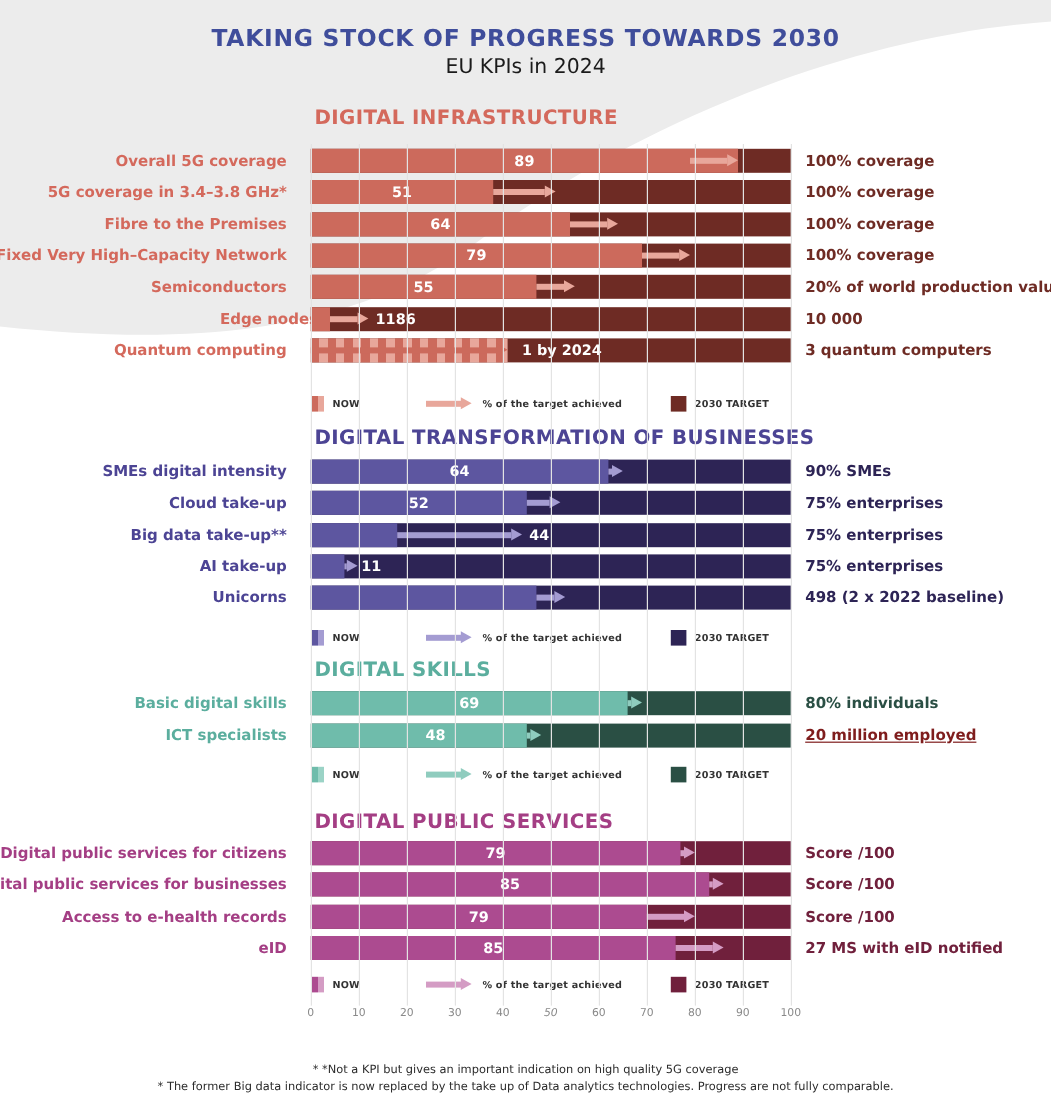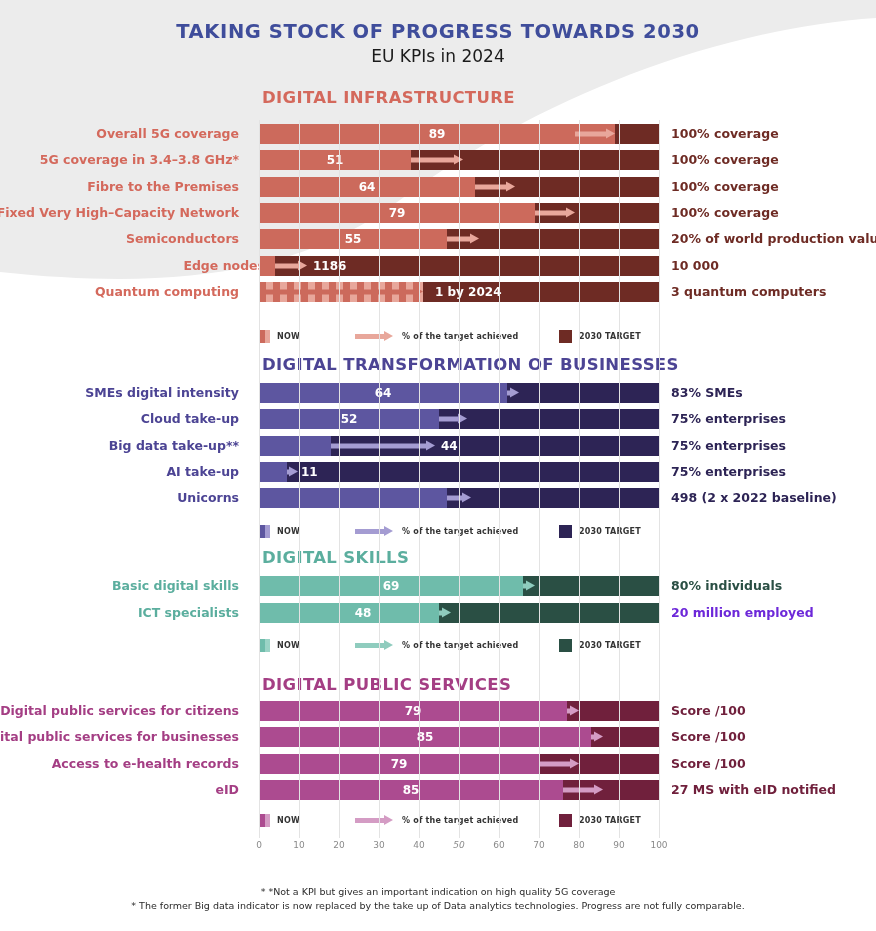--- a/index.html
+++ b/index.html
@@ -220,21 +220,21 @@
         <div class="row-label" style="color: rgb(76, 68, 148);">SMEs digital intensity</div>
         <div class="bar-area">
           <div class="seg-target" style="left: 0px; width: 400px; background: rgb(45, 36, 85);"></div>
           <div class="seg-now" style="width: 248px; background: rgb(93, 86, 160);"></div>
           <div class="arrow" style="left: 248px; width: 12px;">
             <div class="shaft" style="width: 3px; background: rgb(164, 156, 210);"></div>
             <div class="head" style="left: 3px; border-left: 9px solid rgb(164, 156, 210);"></div>
           </div>
           <div class="bar-value" style="left: 0px; width: 248px;">64</div>
         </div>
-        <div class="right-label" style="color: rgb(45, 36, 85);">83% SMEs</div>
+        <div class="right-label" style="color: rgb(45, 36, 85);">90% SMEs</div>
       </div>
       <div class="row" style="top: 409.3px;">
         <div class="row-label" style="color: rgb(76, 68, 148);">Cloud take-up</div>
         <div class="bar-area">
           <div class="seg-target" style="left: 0px; width: 400px; background: rgb(45, 36, 85);"></div>
           <div class="seg-now" style="width: 180px; background: rgb(93, 86, 160);"></div>
           <div class="arrow" style="left: 180px; width: 28px;">
             <div class="shaft" style="width: 19px; background: rgb(164, 156, 210);"></div>
             <div class="head" style="left: 19px; border-left: 9px solid rgb(164, 156, 210);"></div>
           </div>
@@ -316,21 +316,21 @@
         <div class="row-label" style="color: rgb(91, 174, 158);">ICT specialists</div>
         <div class="bar-area">
           <div class="seg-target" style="left: 0px; width: 400px; background: rgb(42, 79, 68);"></div>
           <div class="seg-now" style="width: 180px; background: rgb(111, 188, 171);"></div>
           <div class="arrow" style="left: 180px; width: 12px;">
             <div class="shaft" style="width: 3px; background: rgb(143, 204, 190);"></div>
             <div class="head" style="left: 3px; border-left: 9px solid rgb(143, 204, 190);"></div>
           </div>
           <div class="bar-value" style="left: 0px; width: 208px;">48</div>
         </div>
-        <div class="right-label" style="color: #6d28d9;">20 million employed</div>
+        <div class="right-label" style="color: #7f1d1d; text-decoration: underline;">20 million employed</div>
       </div>
       <div class="legend" style="top: 638px;">
         <div class="lg-item" style="left: 1px;">
           <span class="lg-sw" style="background: rgb(111, 188, 171);"></span>
           <span class="lg-sw2" style="background: rgb(155, 211, 198);"></span>
           <span class="lg-text">NOW</span>
         </div>
         <div class="lg-item" style="left: 96px;">
           <span class="lg-arrow">
             <span class="shaft" style="background: rgb(143, 204, 190);"></span>

